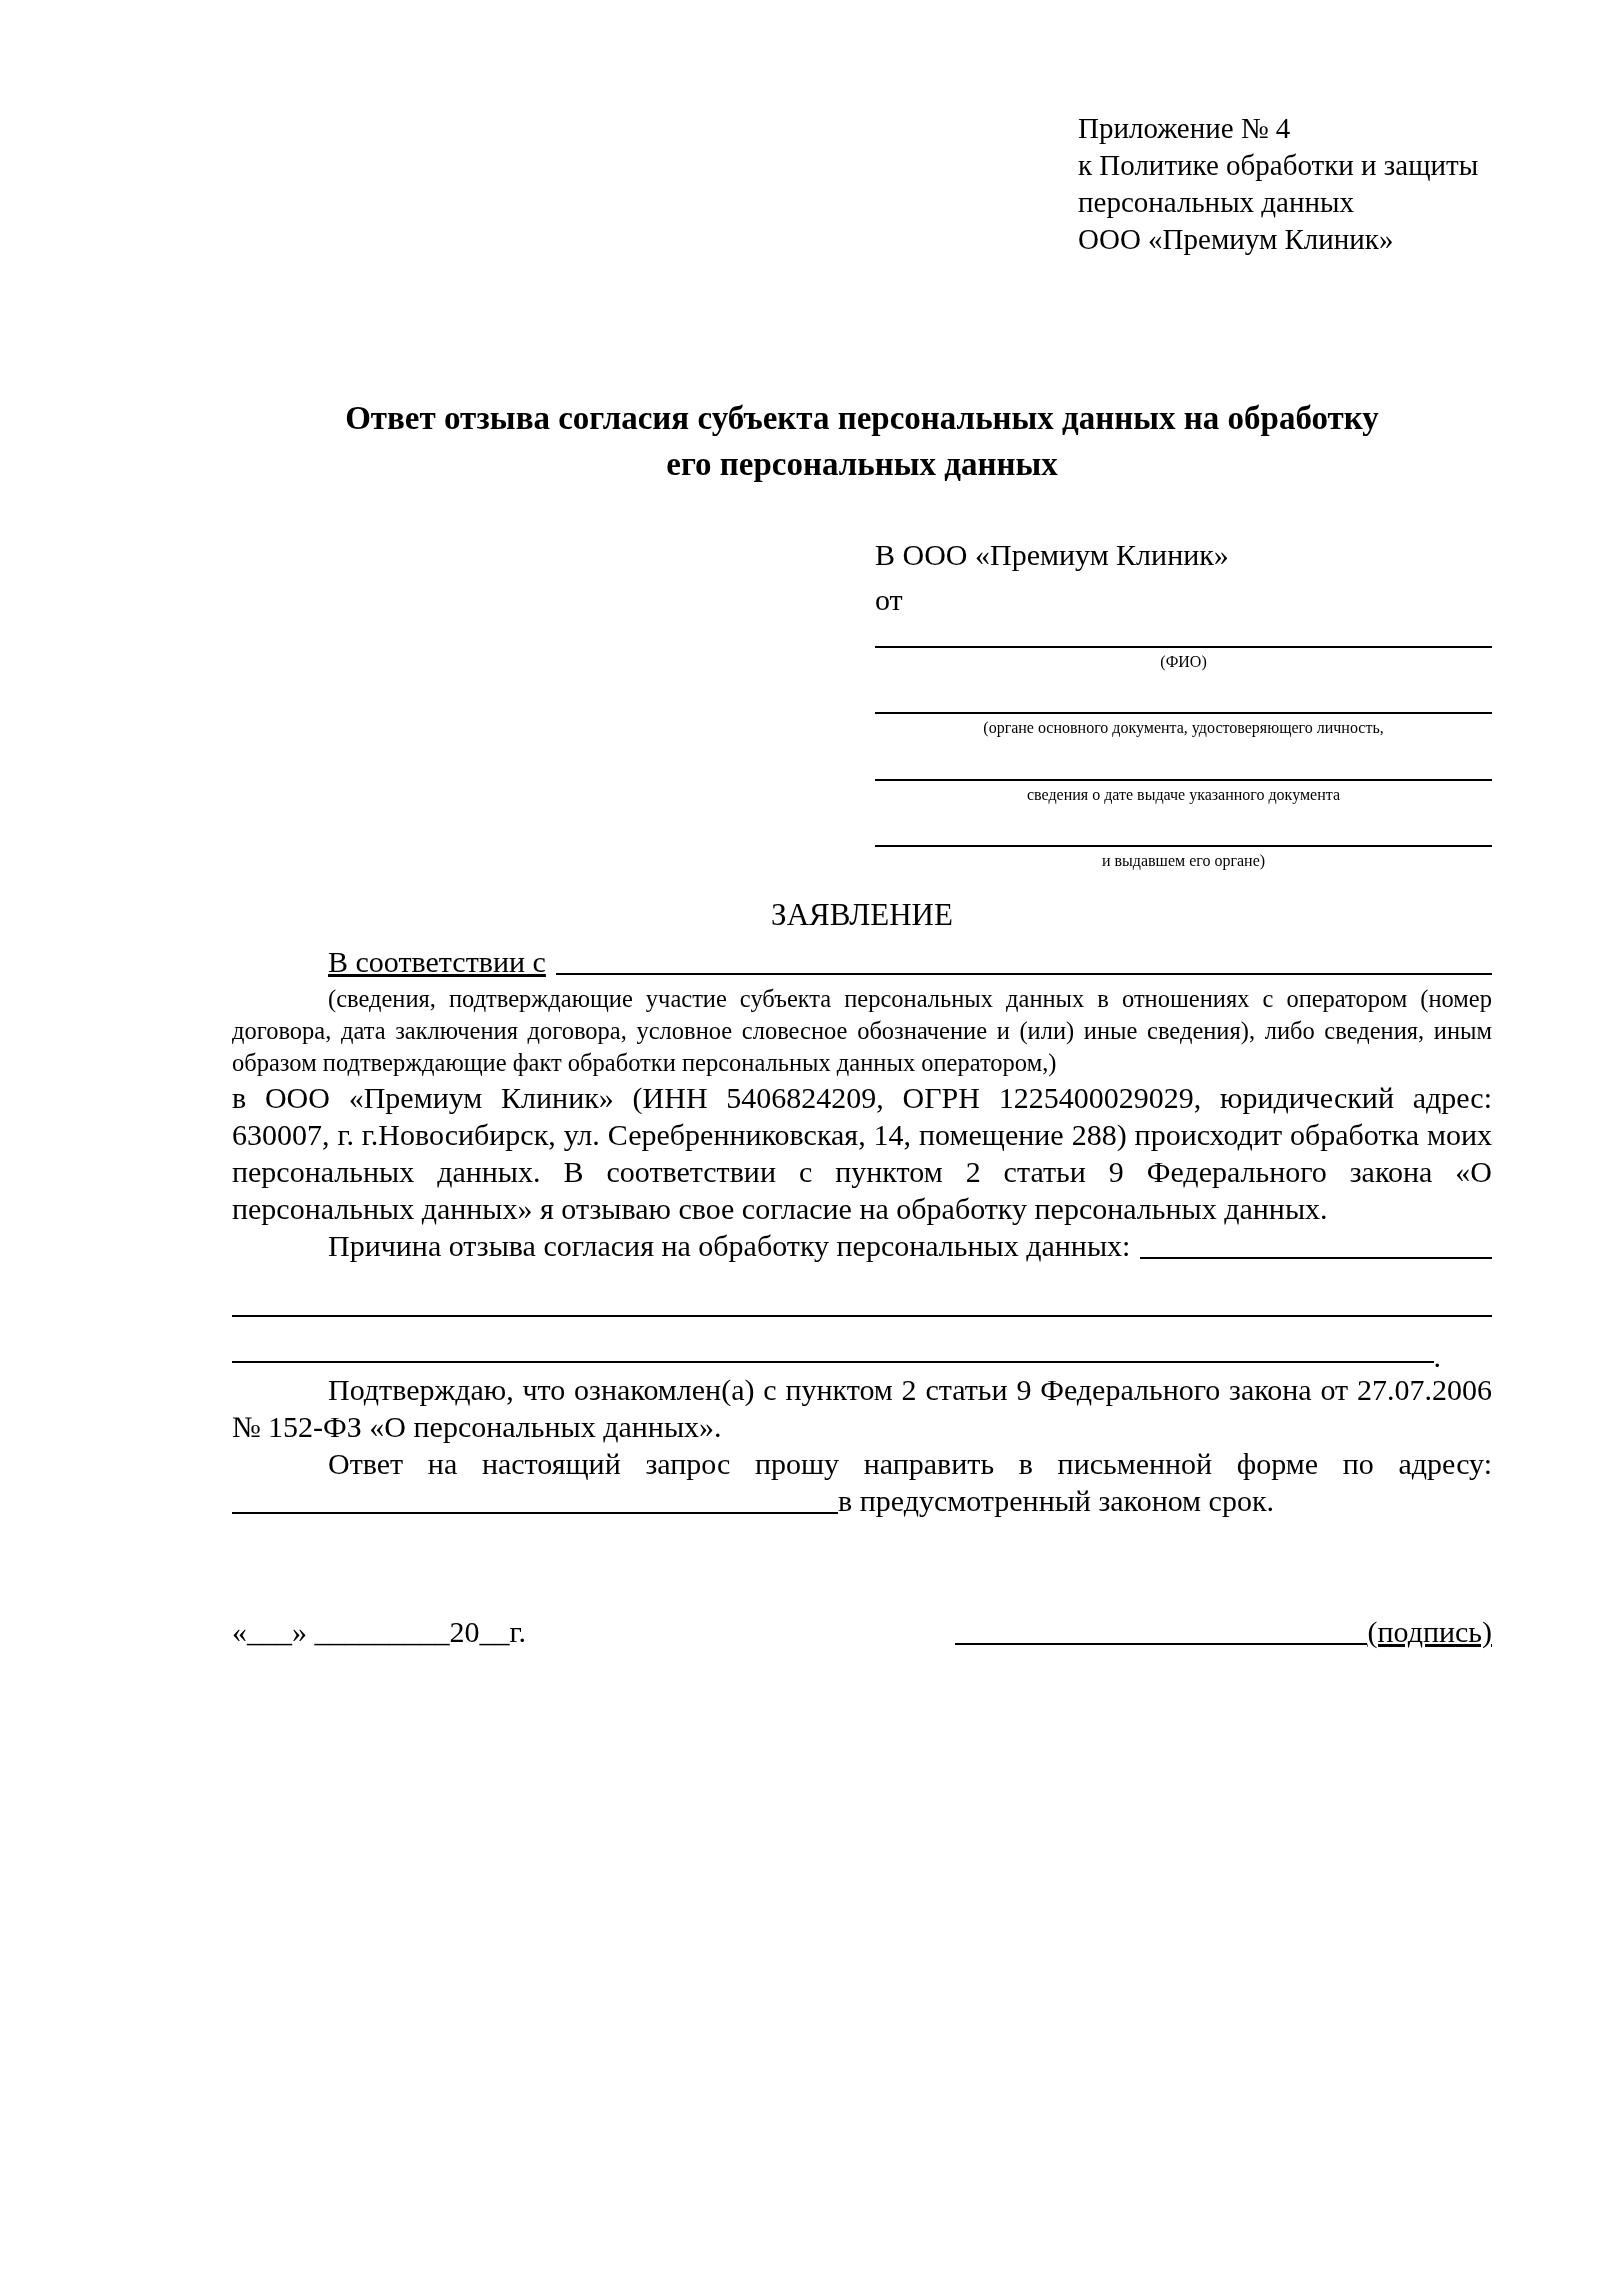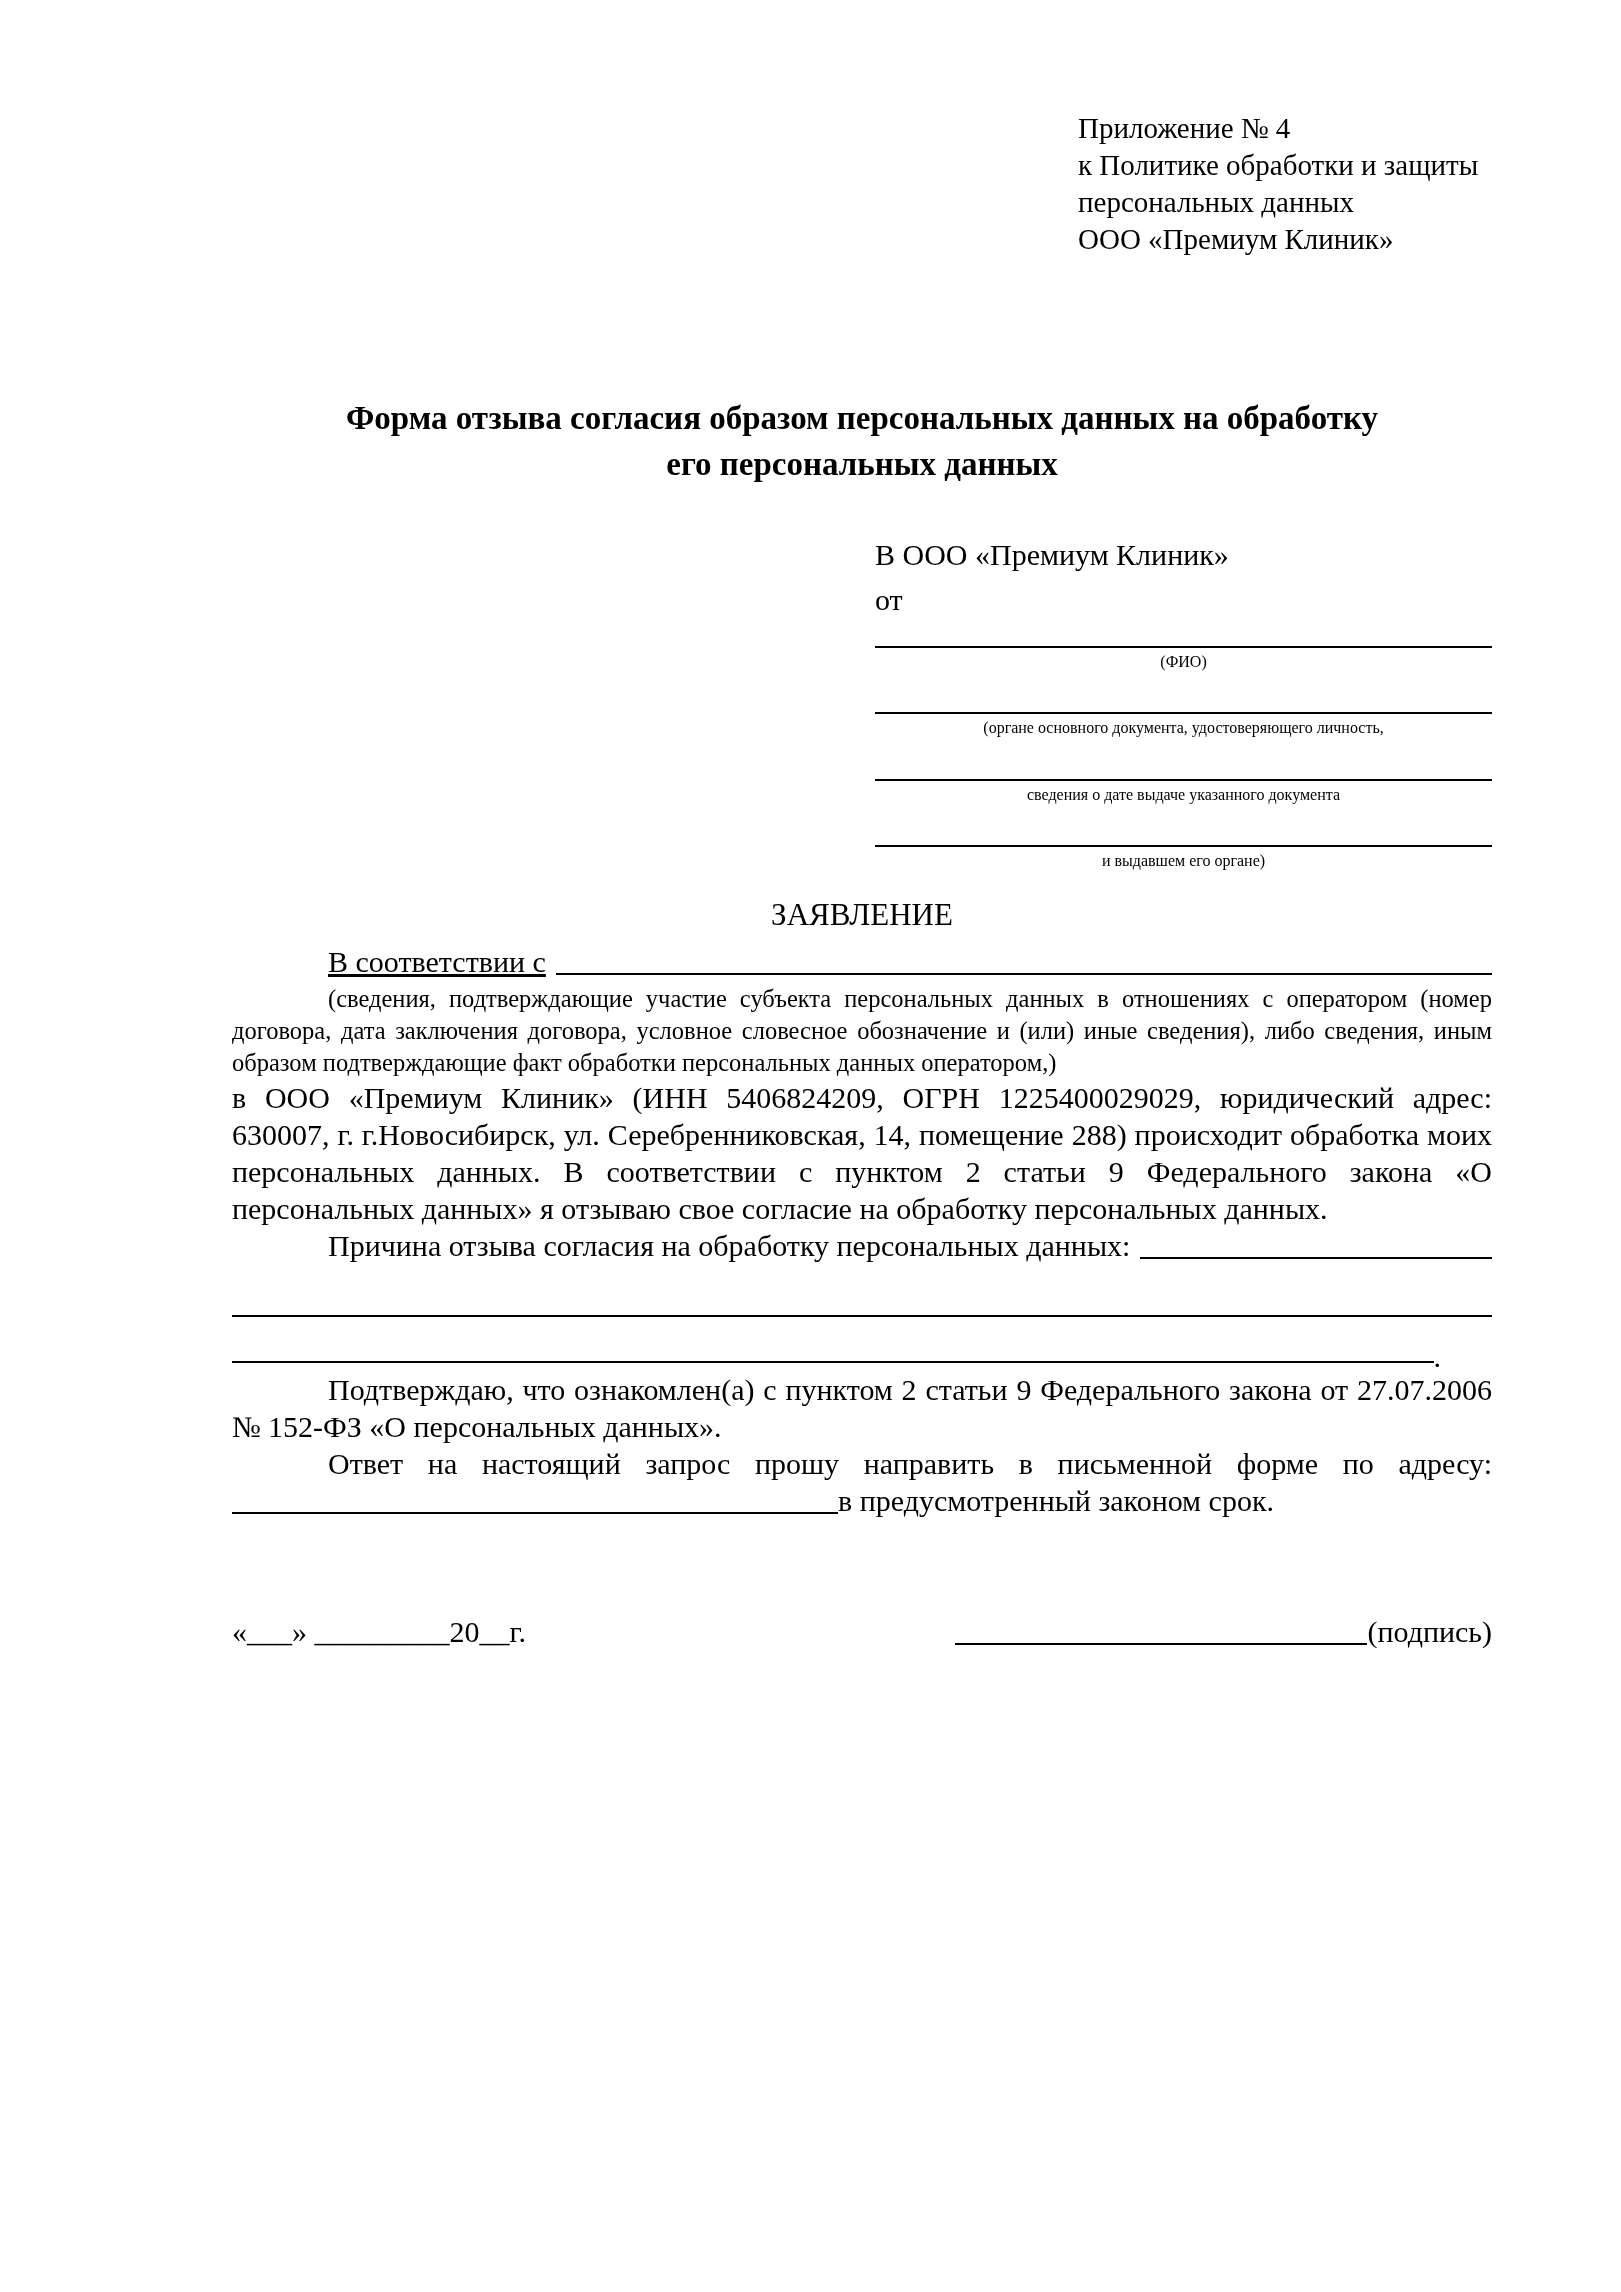--- a/index.html
+++ b/index.html
@@ -141,38 +141,38 @@
   .sign-right {
     display: flex;
     align-items: flex-end;
   }
   .fill-sign {
     width: 412px;
     height: 0;
     border-bottom: 2.9px solid #000;
     margin-bottom: 4.9px;
   }
-  .sign-right .caption { white-space: nowrap; }
+  .sign-right .caption { white-space: nowrap; text-decoration: underline; }
   .date-blank { white-space: nowrap; }
 </style>
 </head>
 <body>
 
 <div class="page">
   <div class="content">
 
     <div class="annex">
       <div>Приложение № 4</div>
       <div>к Политике обработки и защиты</div>
       <div>персональных данных</div>
       <div>ООО «Премиум Клиник»</div>
     </div>
 
     <div class="doc-title">
-      <div>Форма отзыва согласия образом персональных данных на обработку</div>
+      <div>Ответ отзыва согласия субъекта персональных данных на обработку</div>
       <div>его персональных данных</div>
     </div>
 
     <div class="addressee">
       <div class="addr-line">В ООО «Премиум Клиник»</div>
       <div class="addr-line">от</div>
 
       <div class="blank"></div>
       <div class="cap">(ФИО)</div>
 

